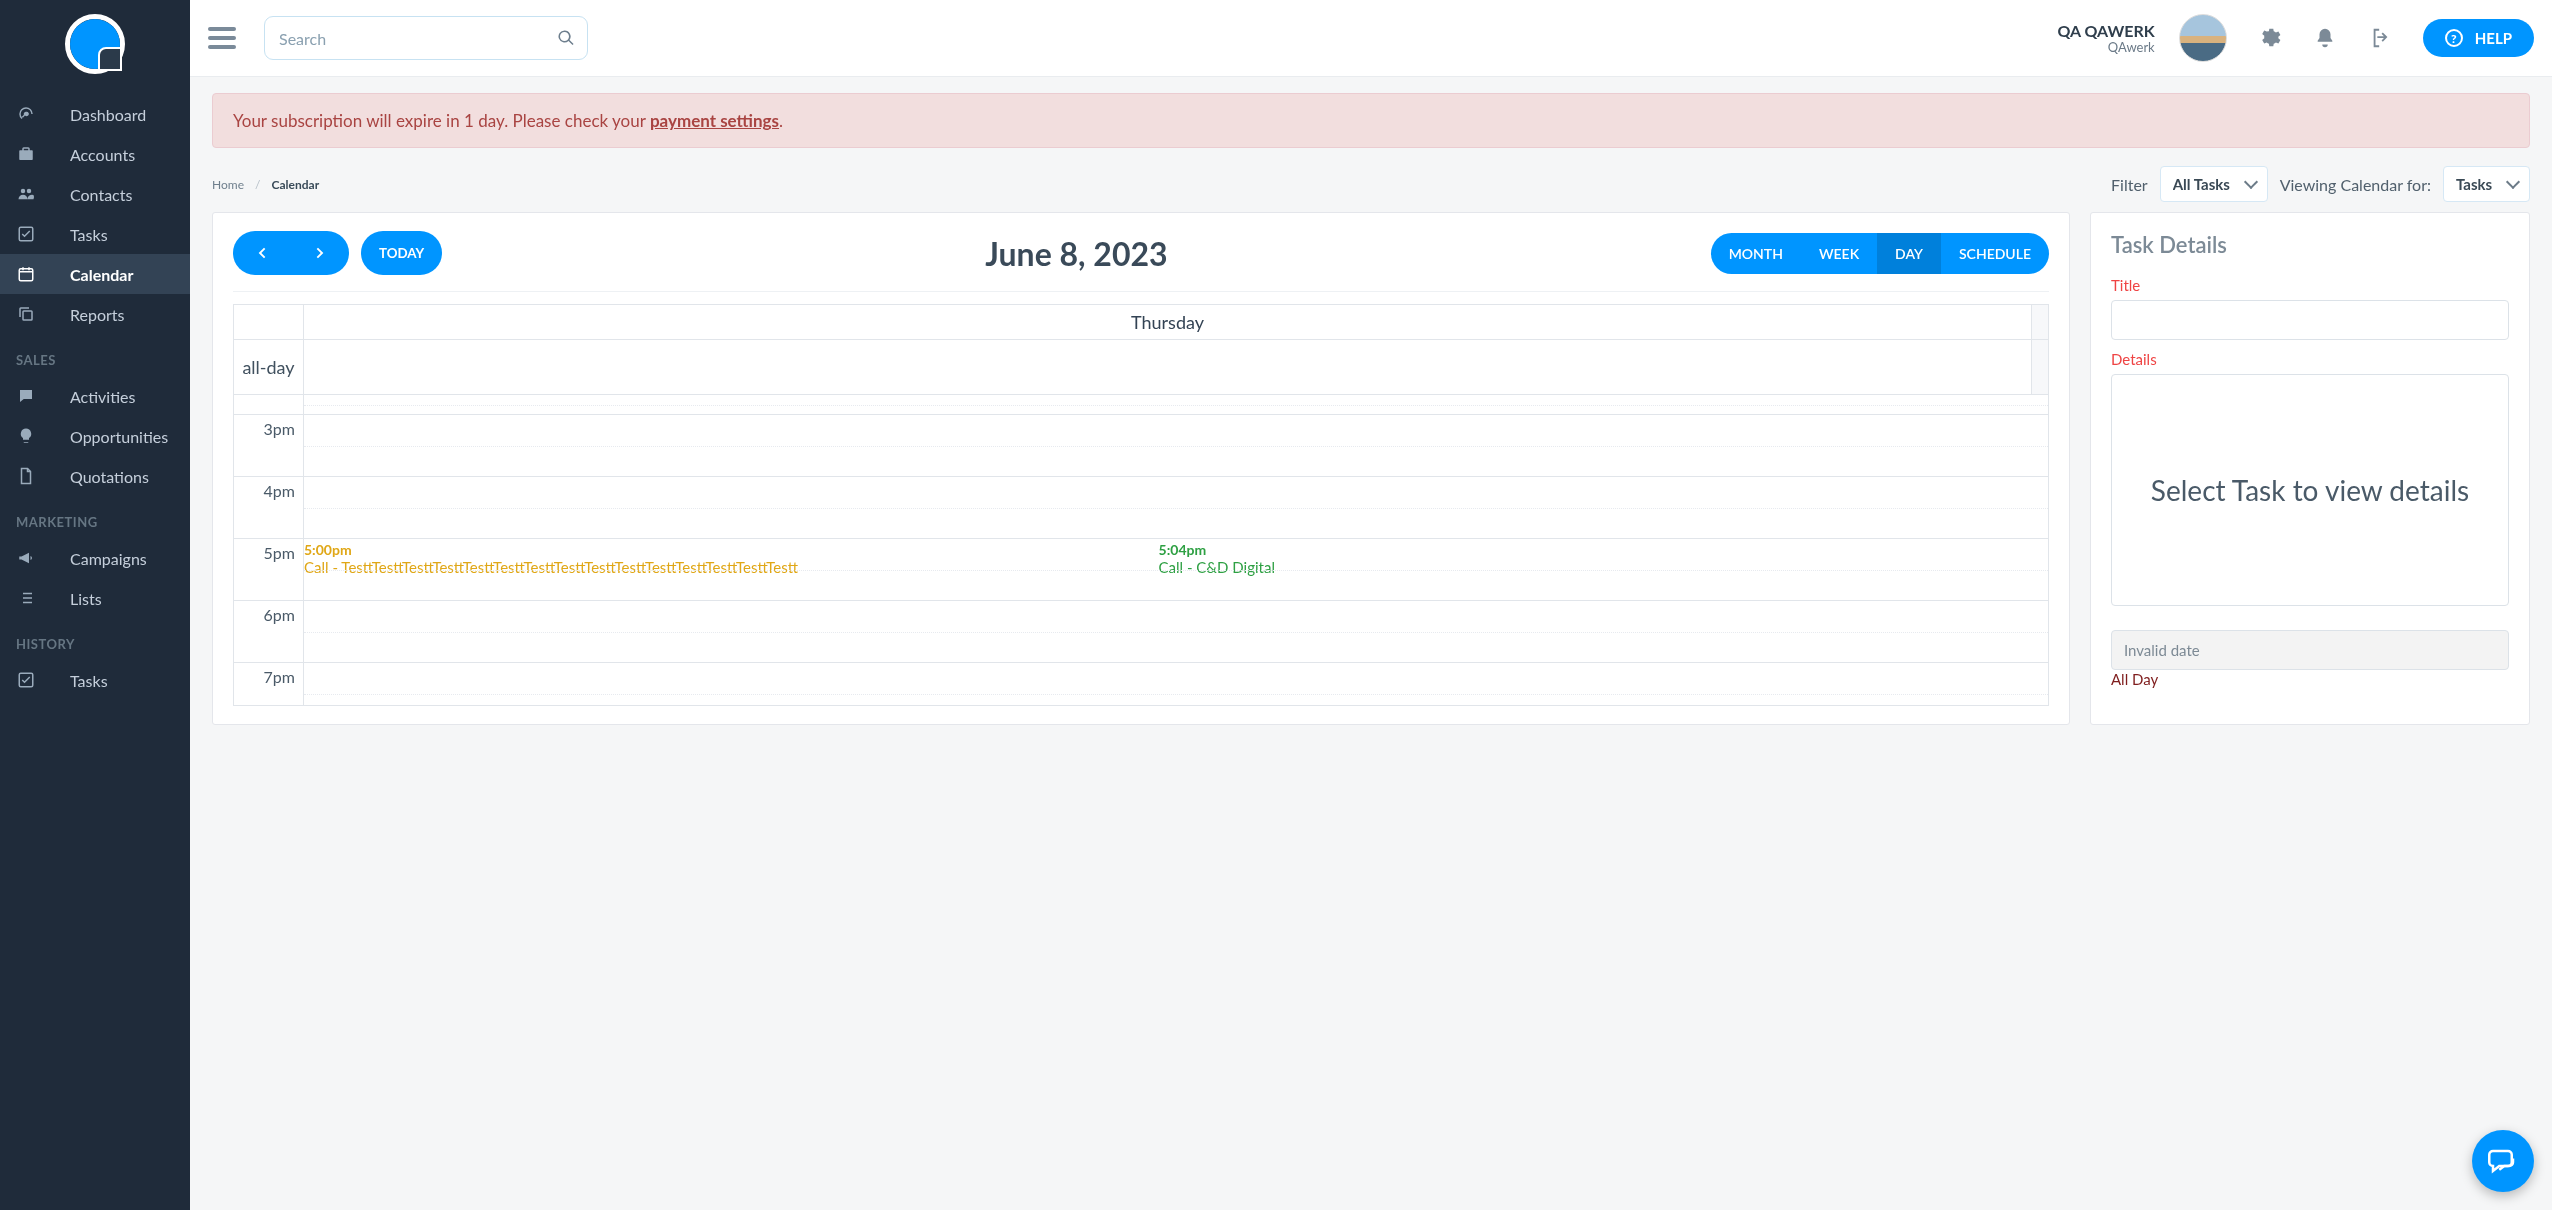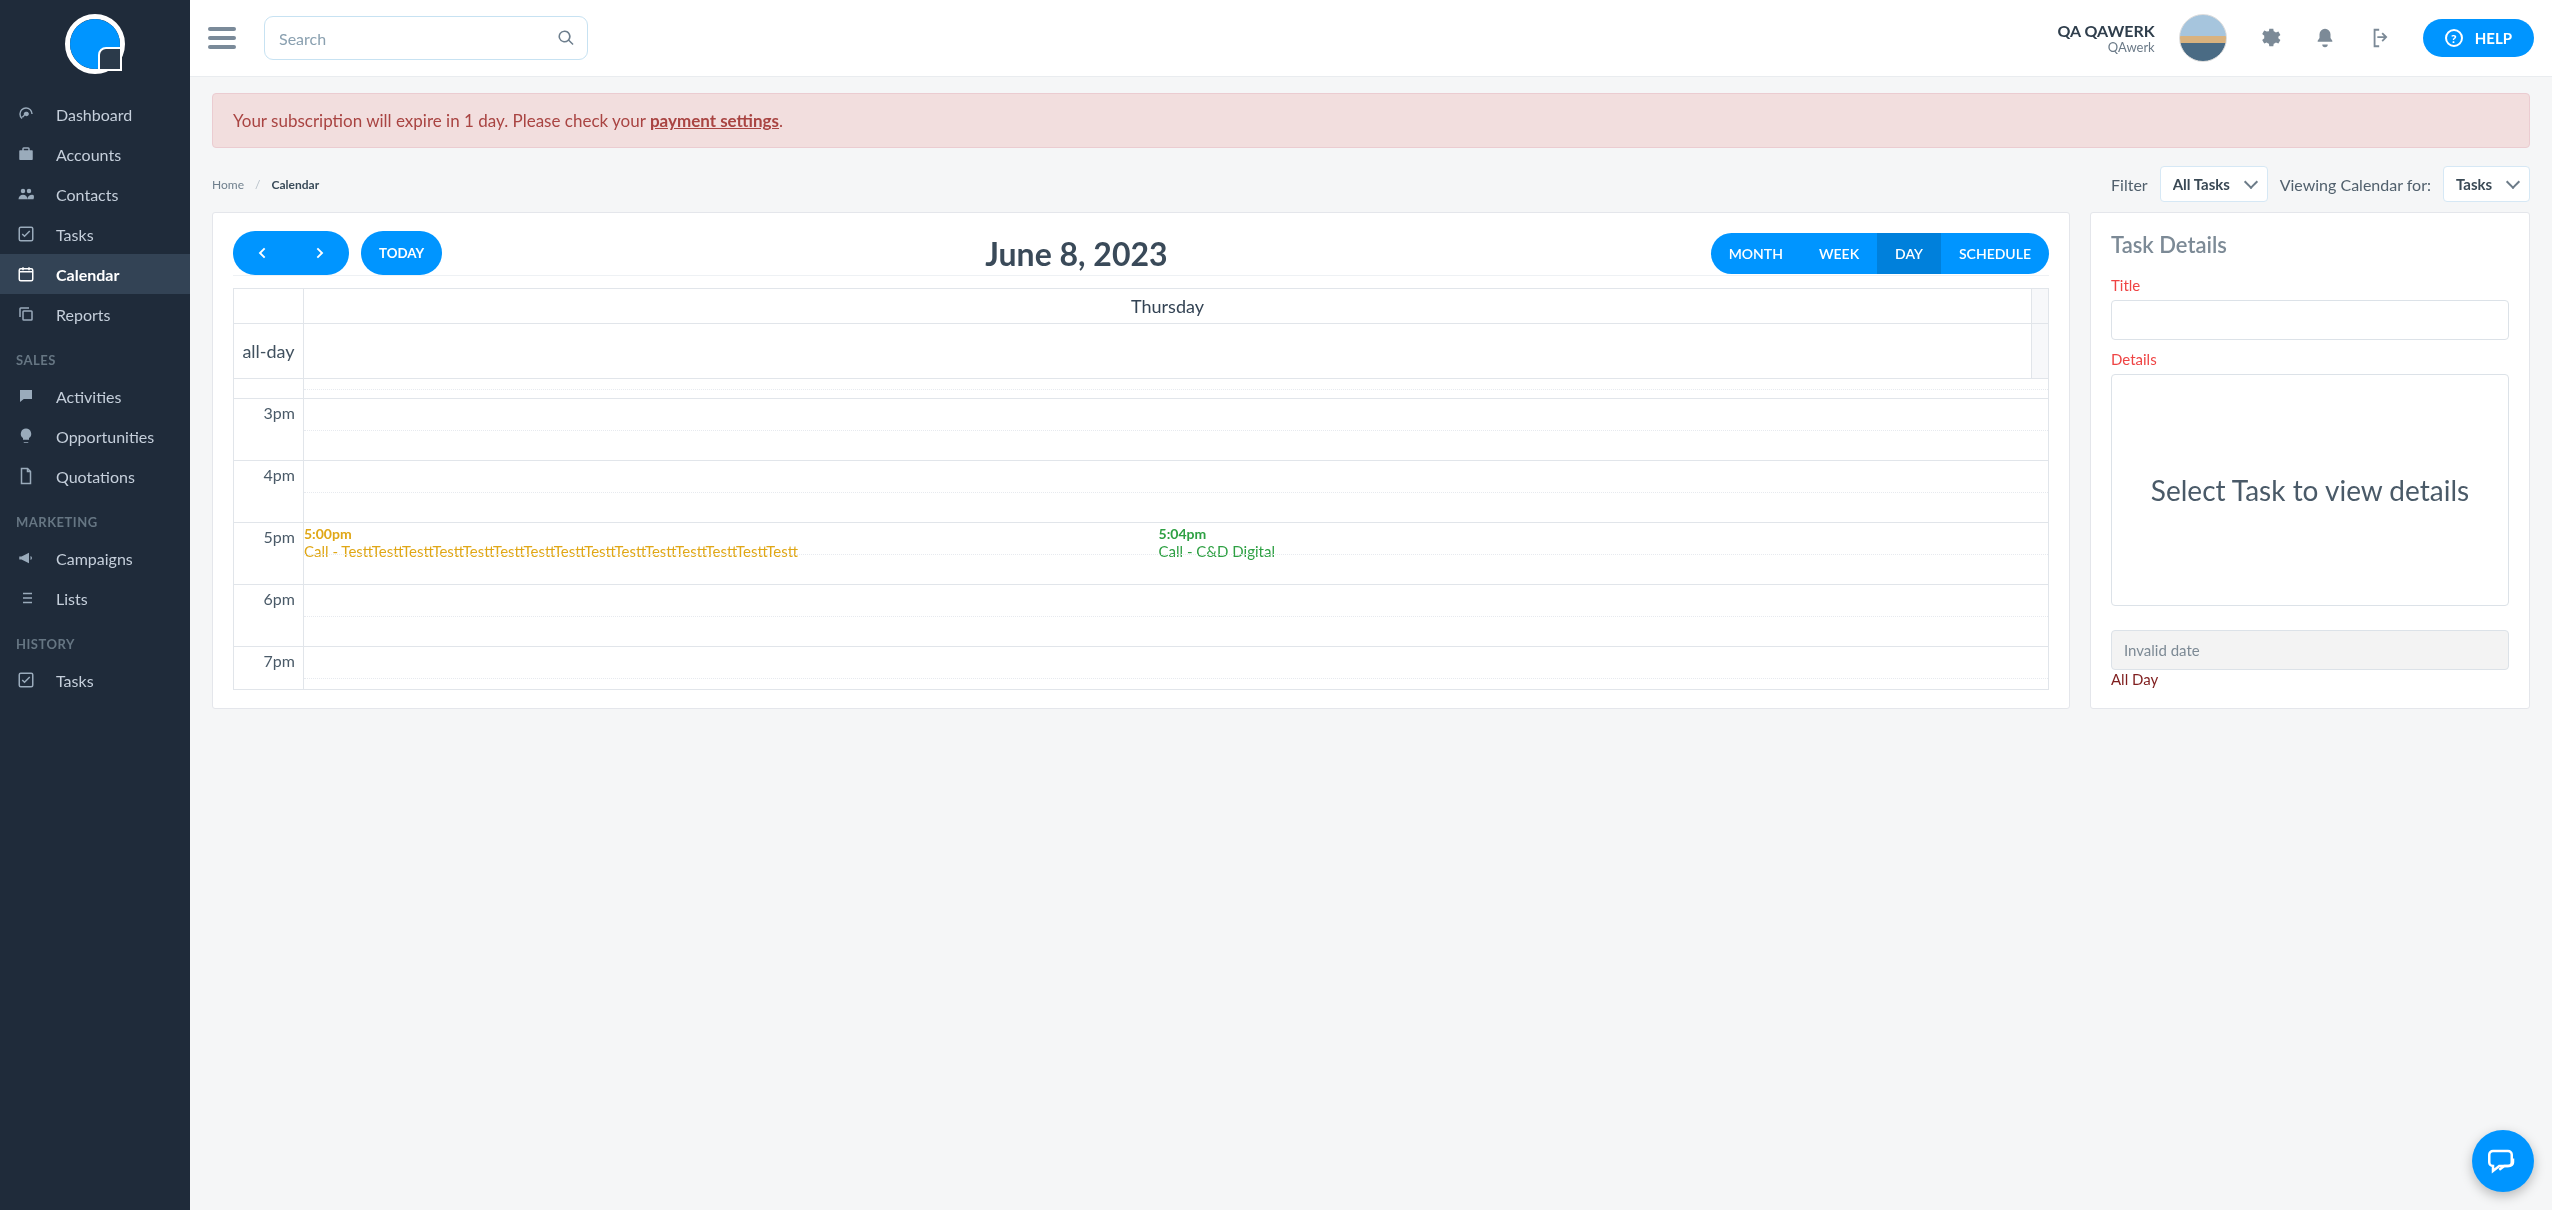--- a/index.html
+++ b/index.html
@@ -25,21 +25,21 @@
 ::-webkit-scrollbar-track{background:#f0f0f0}
 ::-webkit-scrollbar-thumb{background:#ccc;border-radius:5px}
 
 
 .sidebar{width:190px;flex:0 0 190px;background:var(--bg-dark);color:#c5cfdb;display:flex;flex-direction:column;overflow-y:auto}
 .logo-wrap{display:flex;justify-content:center;padding:14px 0 20px}
 .logo{width:60px;height:60px;position:relative}
 .logo-outer{width:60px;height:60px;border:5px solid #fff;border-radius:50%}
 .logo-inner{position:absolute;top:5px;left:5px;width:50px;height:50px;border-radius:50%;background:var(--accent)}
 .logo-tab{position:absolute;bottom:3px;right:3px;width:24px;height:24px;background:#2b3a4a;border-top-left-radius:8px;border:2px solid #fff}
-.nav-item{display:flex;align-items:center;gap:20px;padding:10px 16px;color:#c5cfdb;text-decoration:none;font-size:16px;cursor:pointer}
+.nav-item{display:flex;align-items:center;gap:34px;padding:10px 16px;color:#c5cfdb;text-decoration:none;font-size:16px;cursor:pointer}
 .nav-item.active{background:#334355;color:#fff;font-weight:700}
 .nav-header{padding:18px 16px 8px;font-size:13px;font-weight:700;color:#667683;letter-spacing:.5px}
 .nav-icon{width:20px;height:20px;display:inline-flex;align-items:center;justify-content:center;color:#9aabbb}
 .nav-item.active .nav-icon{color:#fff}
 
 
 .main{flex:1;display:flex;flex-direction:column;overflow:hidden}
 .topbar{height:77px;background:#fff;border-bottom:1px solid #e9ecef;display:flex;align-items:center;padding:0 18px;gap:28px}
 .hamburger{width:28px;height:22px;cursor:pointer;display:flex;flex-direction:column;justify-content:space-between}
 .hamburger span{display:block;height:4px;background:#7a8a99;border-radius:2px}
@@ -69,21 +69,21 @@
 .filter-row{display:flex;align-items:center;gap:12px;color:#51606d;font-size:16px}
 .sel{position:relative}
 .sel select{appearance:none;border:1px solid var(--panel-border);background:#fff;padding:8px 36px 8px 12px;border-radius:4px;font-size:15px;font-weight:700;color:#3a4955;cursor:pointer}
 .sel::after{content:"";position:absolute;right:12px;top:50%;width:8px;height:8px;border-right:2px solid #6c7b88;border-bottom:2px solid #6c7b88;transform:translateY(-70%) rotate(45deg);pointer-events:none}
 
 .layout{display:flex;gap:20px}
 .panel{background:#fff;border:1px solid var(--border);border-radius:3px;padding:18px 20px}
 .cal-panel{flex:1;min-width:0}
 .side-panel{width:440px;flex:0 0 440px}
 
-.cal-header{display:flex;align-items:center;gap:12px;margin-bottom:12px;border-bottom:1px solid #eef1f4;padding-bottom:0}
+.cal-header{display:flex;align-items:center;gap:12px;margin-bottom:12px;border-bottom:1px solid #eef1f4;padding-bottom:16px}
 .navbtn{height:44px;min-width:58px;background:var(--accent);color:#fff;border:none;border-radius:22px;display:inline-flex;align-items:center;justify-content:center;cursor:pointer}
 .btn-group{display:flex}
 .btn-group .navbtn{border-radius:0}
 .btn-group .navbtn:first-child{border-top-left-radius:22px;border-bottom-left-radius:22px}
 .btn-group .navbtn:last-child{border-top-right-radius:22px;border-bottom-right-radius:22px}
 .today-btn{padding:0 18px;font-weight:700}
 .cal-title{flex:1;text-align:center;font-size:32px;font-weight:700;color:#3a4a59}
 .view-switch{display:flex;background:var(--accent);border-radius:22px;overflow:hidden}
 .view-switch button{background:transparent;border:none;color:#fff;padding:12px 18px;font-size:14px;font-weight:600;cursor:pointer}
 .view-switch button.active{background:rgba(0,0,0,.14)}

